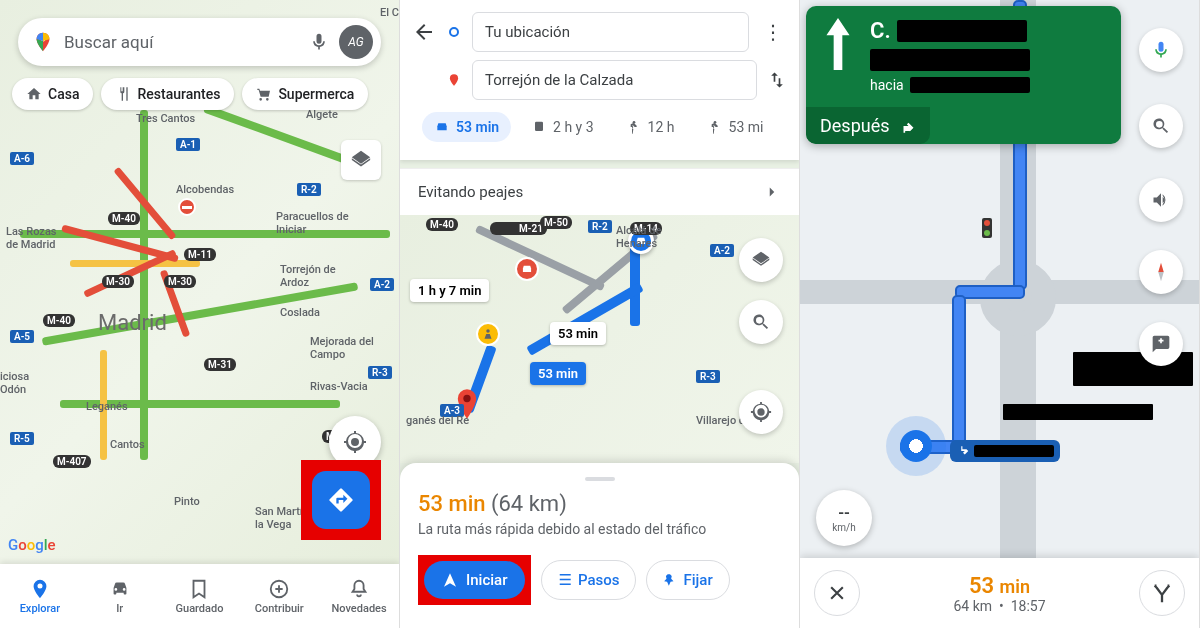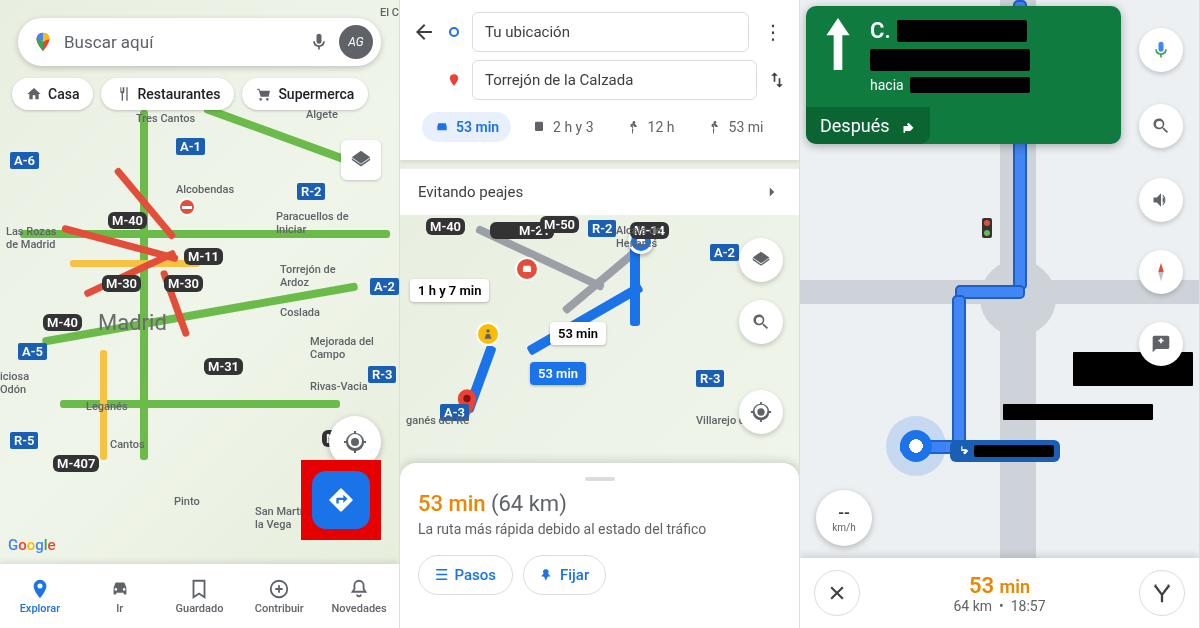--- a/index.html
+++ b/index.html
@@ -31,21 +31,21 @@
 .dir-fab { width: 58px; height: 58px; background: #1a73e8; border-radius: 14px; display: flex; align-items: center; justify-content: center; transform: rotate(0deg); }
 .dir-fab svg { transform: rotate(0deg); }
 
 .bottom-nav { position: absolute; bottom: 0; left: 0; right: 0; height: 64px; background: #fff; display: flex; box-shadow: 0 -2px 6px rgba(0,0,0,0.1); }
 .nav-item { flex: 1; display: flex; flex-direction: column; align-items: center; justify-content: center; gap: 2px; color: #5f6368; }
 .nav-item.active { color: #1a73e8; }
 .nav-label { font-size: 11px; font-weight: 500;}
 
 .city-label { position: absolute; font-size: 11px; color: #5f6368; font-weight: 500; }
 .city-big { font-size: 22px; color: #6b6b6b; font-weight: 400; }
-.hw-badge { position: absolute; background: #1a5fb4; color: #fff; font-size: 13px; padding: 1px 4px; border-radius: 2px; font-weight: 600; }
+.hw-badge { position: absolute; background: #1a5fb4; color: #fff; font-size: 10px; padding: 1px 4px; border-radius: 2px; font-weight: 600; }
 .hw-badge.m { background: #333; border-radius: 6px; }
 .glogo { position: absolute; bottom: 74px; left: 8px; font-size: 15px; font-weight: 500; }
 
 
 .hdr2 { position: absolute; top: 0; left: 0; right: 0; height: 160px; background: #fff; padding: 12px; box-shadow: 0 2px 4px rgba(0,0,0,0.1); }
 .hdr-row { display: flex; align-items: center; gap: 10px; margin-bottom: 8px; }
 .back-arr { width: 24px; color: #3c4043; }
 .waypoint { width: 16px; display: flex; flex-direction: column; align-items: center; gap: 2px; }
 .wp-dot { width: 10px; height: 10px; border: 2px solid #1a73e8; border-radius: 50%; background: #fff; }
 .loc-input { flex: 1; border: 1px solid #dadce0; border-radius: 6px; padding: 10px 12px; font-size: 15px; color: #3c4043; background: #fff; }
@@ -162,21 +162,21 @@
     <span class="hw-badge" style="top:183px; left:297px;">R-2</span>
     <span class="hw-badge m" style="top:212px; left:108px;">M-40</span>
     <span class="hw-badge m" style="top:248px; left:184px;">M-11</span>
     <span class="hw-badge m" style="top:275px; left:102px;">M-30</span>
     <span class="hw-badge m" style="top:275px; left:164px;">M-30</span>
     <span class="hw-badge m" style="top:314px; left:43px;">M-40</span>
     <span class="hw-badge m" style="top:358px; left:204px;">M-31</span>
     <span class="hw-badge" style="top:278px; left:370px;">A-2</span>
     <span class="hw-badge" style="top:366px; left:368px;">R-3</span>
     <span class="hw-badge m" style="top:430px; left:322px;">M-50</span>
-    <span class="hw-badge" style="top:343px; left:10px;margin-left:8px;">A-5</span>
+    <span class="hw-badge" style="top:330px; left:10px;">A-5</span>
     <span class="hw-badge m" style="top:455px; left:53px;">M-407</span>
     <span class="hw-badge" style="top:432px; left:10px;">R-5</span>
 
     <span class="glogo"><span style="color:#4285F4">G</span><span style="color:#EA4335">o</span><span style="color:#FBBC05">o</span><span style="color:#4285F4">g</span><span style="color:#34A853">l</span><span style="color:#EA4335">e</span></span>
   </div>
 
   <div class="search-bar">
     <svg class="gmaps-logo" viewBox="0 0 24 24">
         <path d="M12 2C8 2 5 5 5 9c0 5 7 13 7 13s7-8 7-13c0-4-3-7-7-7z" fill="#EA4335"></path>
         <circle cx="12" cy="9" r="2.5" fill="#fff"></circle>
@@ -386,20 +386,28 @@
   </div>
 
   <div class="btm2">
     <div class="drag-h"></div>
     <div class="eta-row">
       <span class="eta-time">53 min</span>
       <span class="eta-dist">(64 km)</span>
     </div>
     <div class="eta-desc">La ruta más rápida debido al estado del tráfico</div>
     <div class="act-row">
+      <div class="red-box2">
+        <div class="btn-start">
+          <svg width="16" height="16" viewBox="0 0 24 24">
+              <path fill="#fff" d="M12 2l9 20-9-5-9 5 9-20z"></path>
+            </svg>
+          <span>Iniciar</span>
+        </div>
+      </div>
       <div class="btn-outline">
           <span style="color:#1a73e8">☰</span>
           <span>Pasos</span>
         </div>
       <div class="btn-outline">
           <svg width="14" height="14" viewBox="0 0 24 24">
             <path fill="#1a73e8" d="M12 2l3 3-1 5 4 4-5 1-3 7-3-7-5-1 4-4-1-5 3-3z"></path>
           </svg>
           <span>Fijar</span>
         </div>

